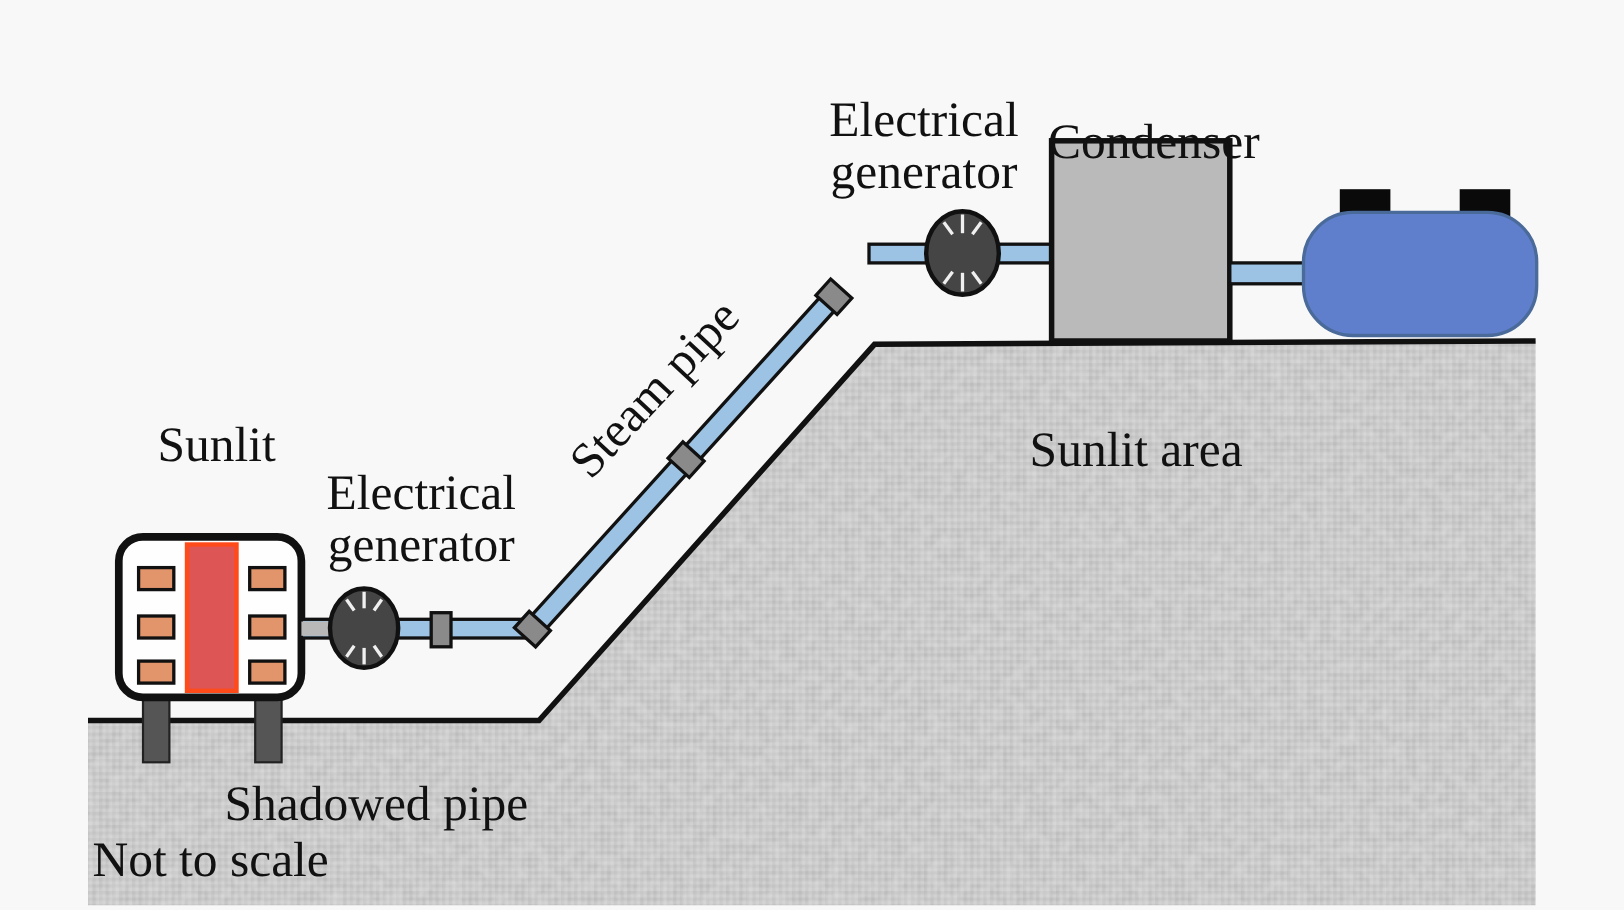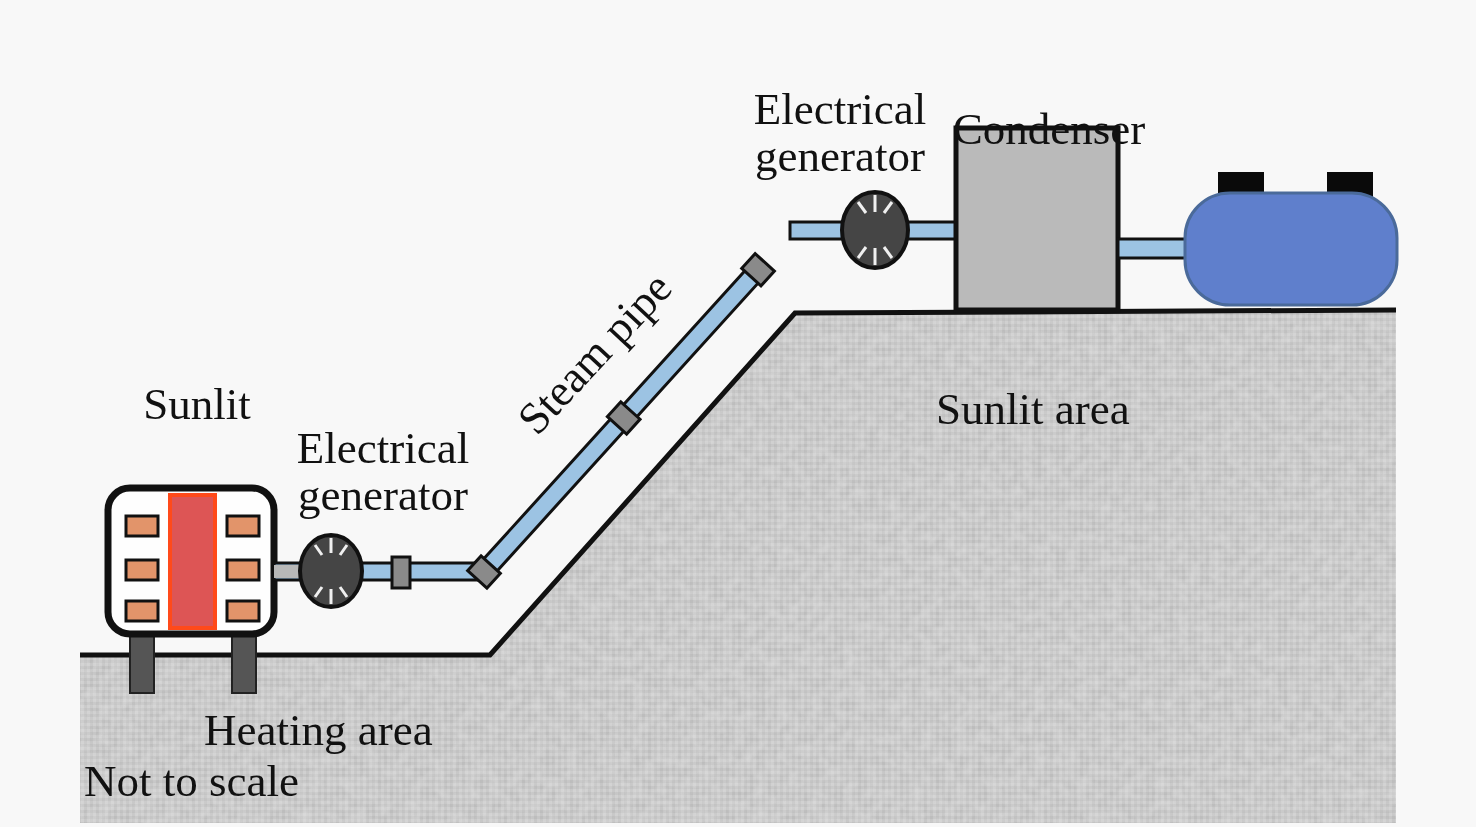--- a/index.html
+++ b/index.html
@@ -107,15 +107,15 @@
     <div>Electrical</div>
     <div>generator</div>
   </div>
   <div class="lbl" style="left:742px; top:86px; width:196px;">
     <div>Electrical</div>
     <div>generator</div>
   </div>
   <div class="lbl" style="left:940px; top:74px; width:218px;margin-top:32px;">Condenser</div>
   <div class="lbl" style="left:490px; top:330px; width:210px; transform: rotate(-47deg); transform-origin: 50% 50%;">Steam pipe</div>
   <div class="lbl left" style="left:924px; top:386px;margin-left:12px;">Sunlit area</div>
-  <div class="lbl left" style="left:204px; top:707px;">Heating area</div>
+  <div class="lbl left" style="left:204px; top:707px;">Shadowed pipe</div>
   <div class="lbl left" style="left:84px; top:758px;text-align:center;">Not to scale</div>
 </div>
 
 </body></html>

